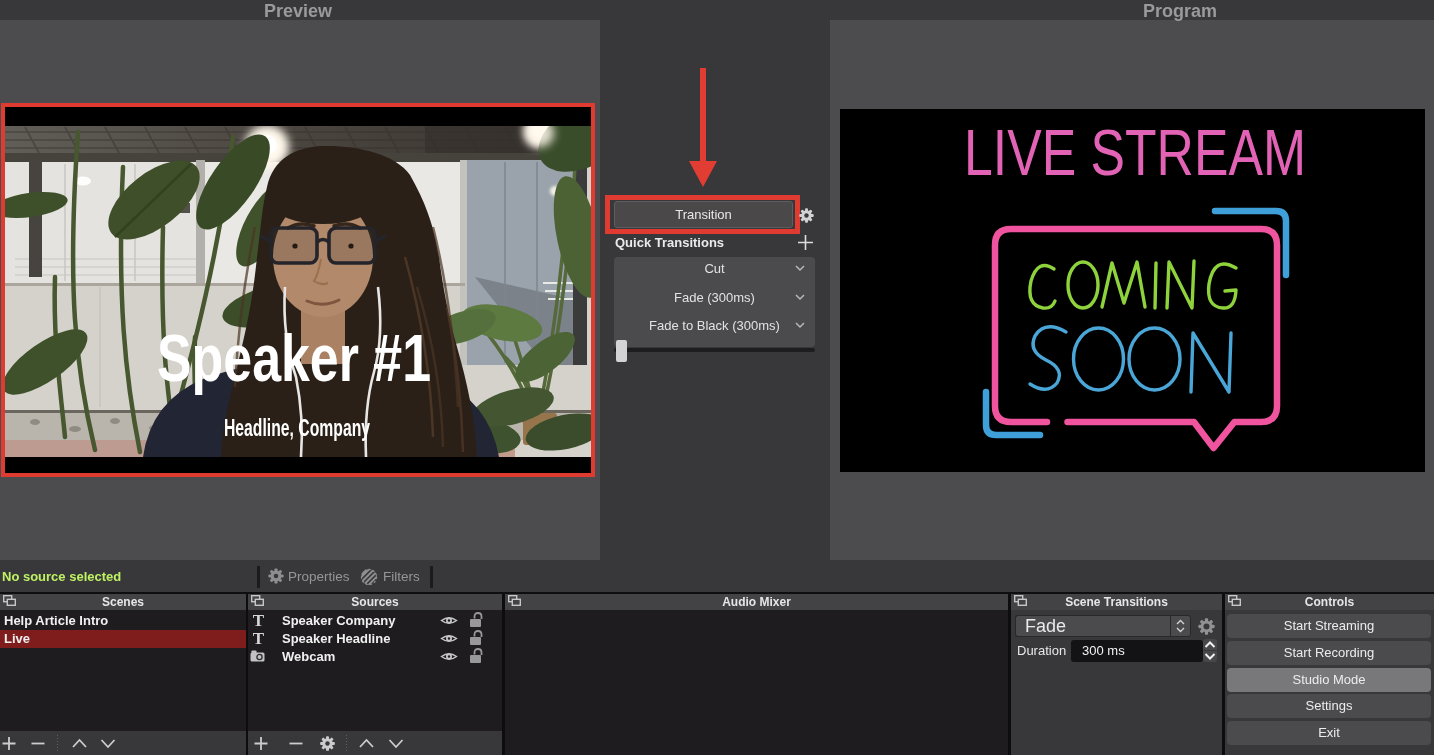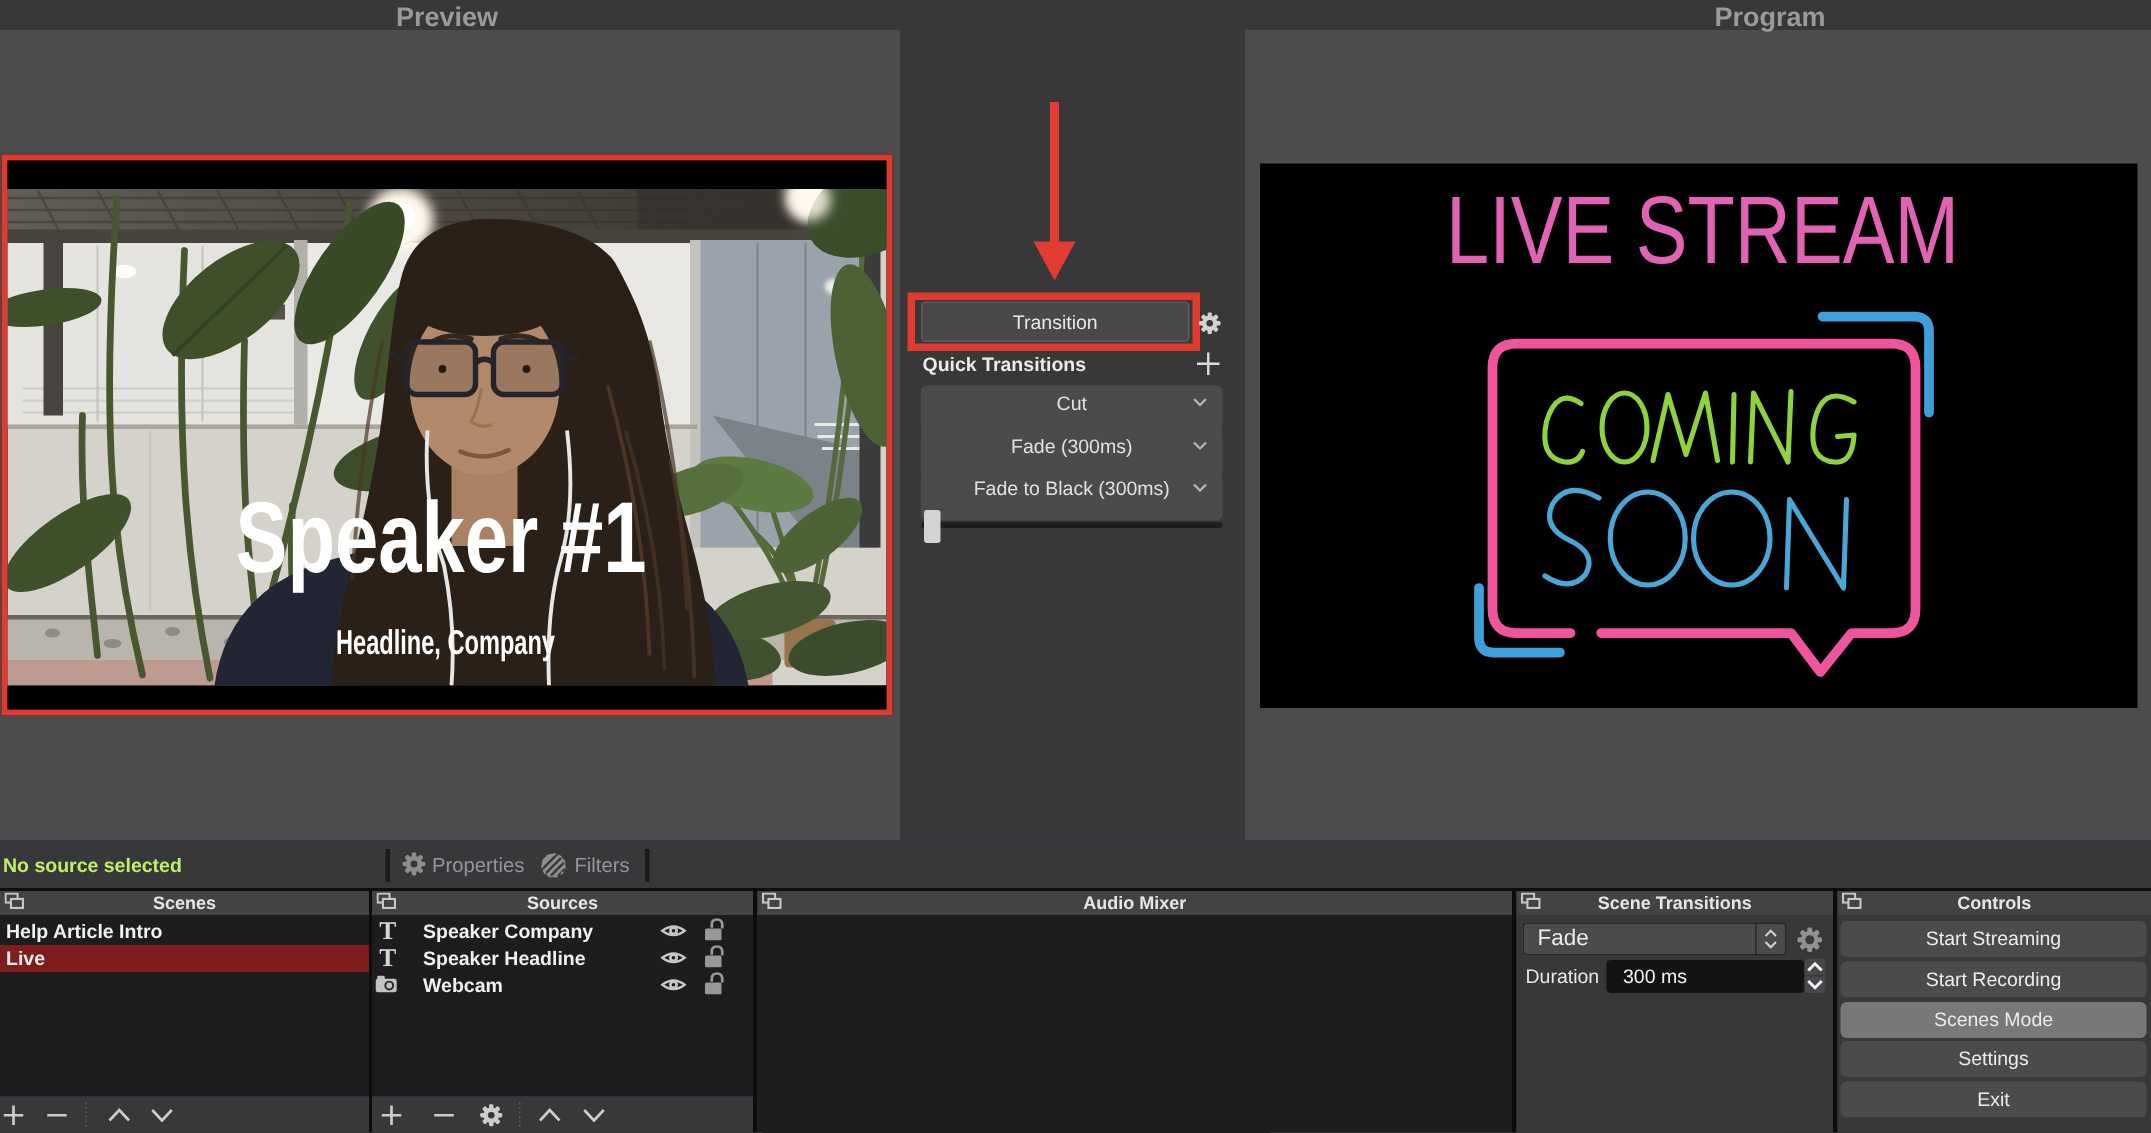--- a/index.html
+++ b/index.html
@@ -339,21 +339,21 @@
       <path d="M5.5 6.5 V4.5 Q5.5 1 9 1 Q12.5 1 12.5 4.5 V7" stroke="#98989a" fill="none" stroke-width="1.8"></path>
     </svg>
   <svg class="abs" style="left:469px;top:648px;" width="14" height="15">
       <rect x="1" y="7" width="11" height="8" rx="1" fill="#98989a"></rect>
       <path d="M5.5 6.5 V4.5 Q5.5 1 9 1 Q12.5 1 12.5 4.5 V7" stroke="#98989a" fill="none" stroke-width="1.8"></path>
     </svg>
 
   <div class="abs" style="left:505px;top:610px;width:503px;height:145px;background:#1e1c1e;"></div>
 
   <div class="abs" style="left:1011px;top:610px;width:211px;height:145px;background:#38373a;"></div>
-  <div class="abs" style="left:1015px;top:615px;width:155px;height:20px;background:#4b4a4c;border:1px solid #28282a;border-radius:3px 0 0 3px;border-right:none;color:#eaeaec;font-size:15px;line-height:20px;padding-left:9px;box-sizing:content-box;">Fade</div>
+  <div class="abs" style="left:1015px;top:615px;width:155px;height:20px;background:#4b4a4c;border:1px solid #28282a;border-radius:3px 0 0 3px;border-right:none;color:#eaeaec;font-size:18px;line-height:20px;padding-left:9px;box-sizing:content-box;">Fade</div>
   <div class="abs" style="left:1170px;top:615px;width:21px;height:22px;background:#4b4a4c;border:1px solid #28282a;border-radius:0 3px 3px 0;box-sizing:border-box;"></div>
   <svg class="abs" style="left:1175px;top:619px;" width="11" height="14">
     <path d="M2 5 L5.5 1.5 L9 5" stroke="#d2d2d4" stroke-width="1.4" fill="none"></path>
     <path d="M2 9 L5.5 12.5 L9 9" stroke="#d2d2d4" stroke-width="1.4" fill="none"></path>
   </svg>
   <svg class="abs" style="left:1198px;top:618px;" width="17" height="17">
       <g transform="translate(8.5,8.5) scale(1.02)">
         <use href="#gear" fill="#929294"></use>
       </g>
       <circle cx="8.5" cy="8.5" r="3" fill="#38373a"></circle>
@@ -363,21 +363,21 @@
   <div class="abs" style="left:1203px;top:639px;width:14px;height:11px;background:#48474a;border-radius:3px 3px 0 0;"></div>
   <div class="abs" style="left:1203px;top:651px;width:14px;height:11px;background:#48474a;border-radius:0 0 3px 3px;"></div>
   <svg class="abs" style="left:1203px;top:639px;" width="14" height="23">
     <path d="M2.5 8 L7 3.5 L11.5 8" stroke="#f0f0f2" stroke-width="2" fill="none"></path>
     <path d="M2.5 15 L7 19.5 L11.5 15" stroke="#f0f0f2" stroke-width="2" fill="none"></path>
   </svg>
 
   <div class="abs" style="left:1225px;top:610px;width:209px;height:145px;background:#38373a;"></div>
   <div class="ctl" style="top:614px;">Start Streaming</div>
   <div class="ctl" style="top:641px;">Start Recording</div>
-  <div class="ctl" style="top:668px;background:#787779;">Scenes Mode</div>
+  <div class="ctl" style="top:668px;background:#787779;">Studio Mode</div>
   <div class="ctl" style="top:694px;">Settings</div>
   <div class="ctl" style="top:721px;">Exit</div>
   <svg class="abs" style="left:0;top:731px;" width="502" height="24" viewBox="0 0 502 24">
     <g stroke="#cccccd" stroke-width="1.8" fill="none">
       <path d="M9 6 V19 M2.5 12.5 H15.5"></path>
       <path d="M31.5 12.5 H44.5"></path>
       <path d="M73 16 L79.5 9 L86 16"></path>
       <path d="M101.5 9 L108 16 L114.5 9"></path>
       <path d="M261 6 V19 M254.5 12.5 H267.5"></path>
       <path d="M289.5 12.5 H302.5"></path>

